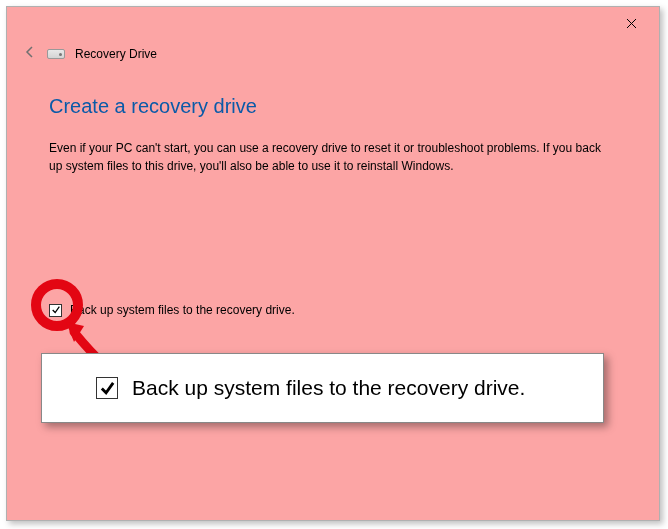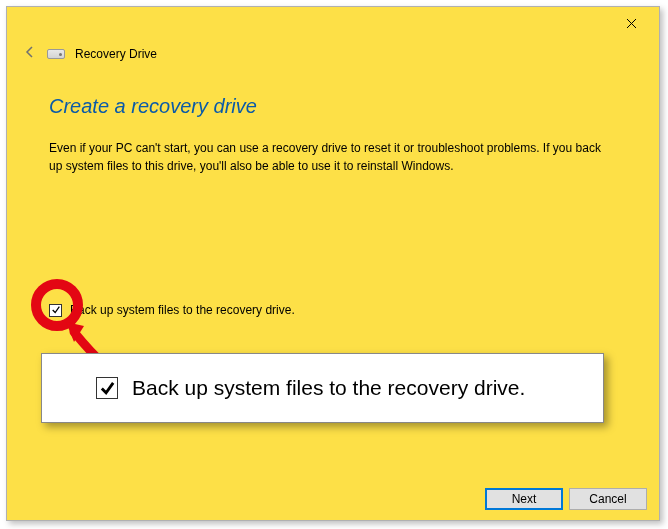--- a/index.html
+++ b/index.html
@@ -8,21 +8,21 @@
       background: #fff;
       width: 668px;
       height: 529px;
       position: relative;
     }
     .outer {
       position: absolute;
       left: 6px; top: 6px;
       width: 654px; height: 515px;
       border: 1px solid #b0b0b0;
-      background: #fde047;
+      background: #fca5a5;
       box-shadow: 3px 3px 6px rgba(0,0,0,0.25);
     }
     .close-btn {
       position: absolute;
       top: 2px; right: 8px;
       width: 40px; height: 28px;
       display: flex; align-items: center; justify-content: center;
       cursor: pointer;
       font-size: 14px;
       color: #000;
@@ -55,21 +55,20 @@
     .header-title {
       font-size: 12px;
       color: #000;
     }
     .main-title {
       position: absolute;
       left: 42px; top: 88px;
       font-size: 20px;
       font-weight: 400;
       color: #0a5aa8;
-      font-style: italic;
     }
     .desc {
       position: absolute;
       left: 42px; top: 132px;
       width: 560px;
       font-size: 12px;
       color: #000;
       line-height: 1.5;
     }
     .checkbox-row {
@@ -174,24 +173,20 @@
 
   <div class="checkbox-row">
     <div class="checkbox">
       <svg viewBox="0 0 12 12">
           <path d="M2 6 L5 9 L10 2" stroke="#000" stroke-width="1.5" fill="none"></path>
         </svg>
     </div>
     <span class="checkbox-label">Back up system files to the recovery drive.</span>
   </div>
 
-  <div class="buttons">
-    <div class="btn primary">Next</div>
-    <div class="btn">Cancel</div>
-  </div>
 
   <div class="red-circle"></div>
   <svg class="red-arrow" width="60" height="60" viewBox="0 0 60 60">
     <path d="M42 50 Q30 40 12 18" stroke="#e30613" stroke-width="9" fill="none" stroke-linecap="round"></path>
     <path d="M4 8 L22 12 L12 28 Z" fill="#e30613"></path>
   </svg>
 
   <div class="zoom-box">
     <div class="zoom-checkbox">
       <svg viewBox="0 0 12 12">

